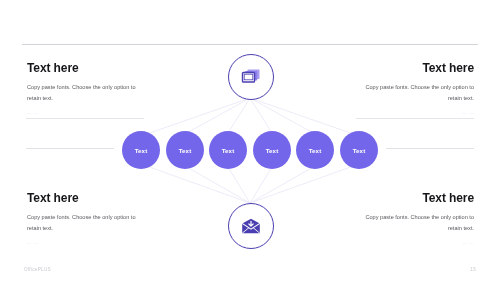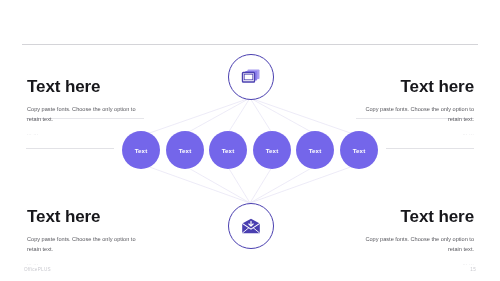--- a/index.html
+++ b/index.html
@@ -44,25 +44,25 @@
     width: 150px;
   }
   .txtblock.left  { left: 27px; text-align: left; }
   .txtblock.right { left: 322px; width: 152px; text-align: right; }
   .txtblock.tl { top: 62px; }
   .txtblock.tr { top: 62px; }
   .txtblock.bl { top: 192px; }
   .txtblock.br { top: 192px; }
 
   .tb-title {
-    font-size: 17px;
+    font-size: 12px;
     font-weight: bold;
     color: #17171b;
     letter-spacing: -0.1px;
-    margin: 16px 0 7px 0;
+    margin: 0 0 7px 0;
     line-height: 1.1;
   }
   .tb-body {
     font-size: 5.6px;
     color: #59595f;
     line-height: 1.85;
     margin: 0;
     width: 124px;
   }
   .txtblock.right .tb-body {

